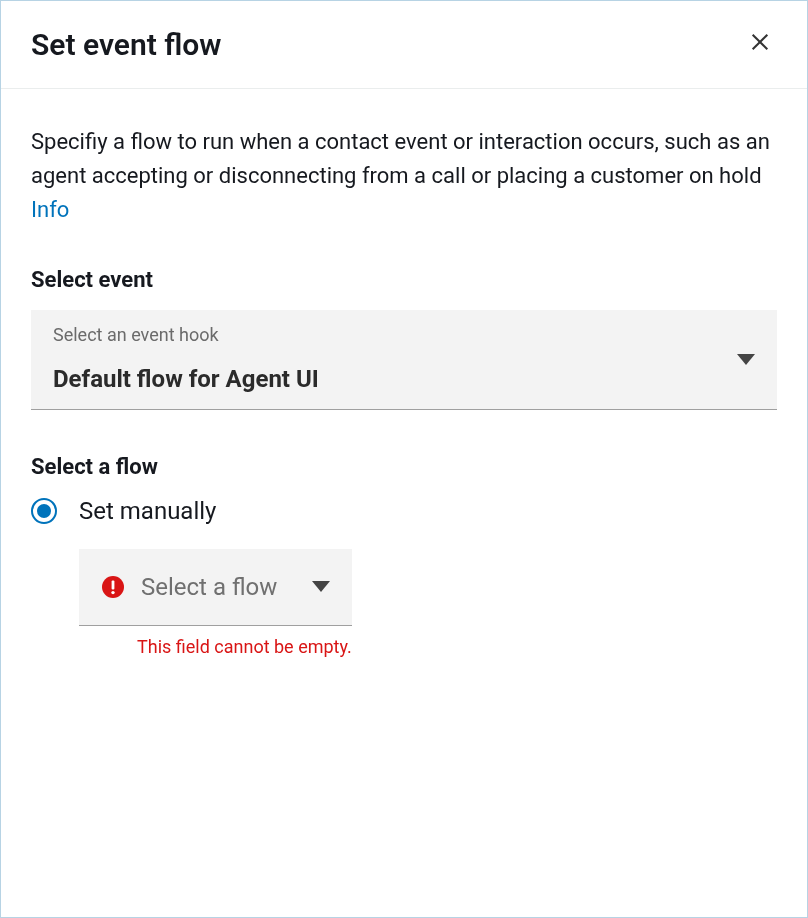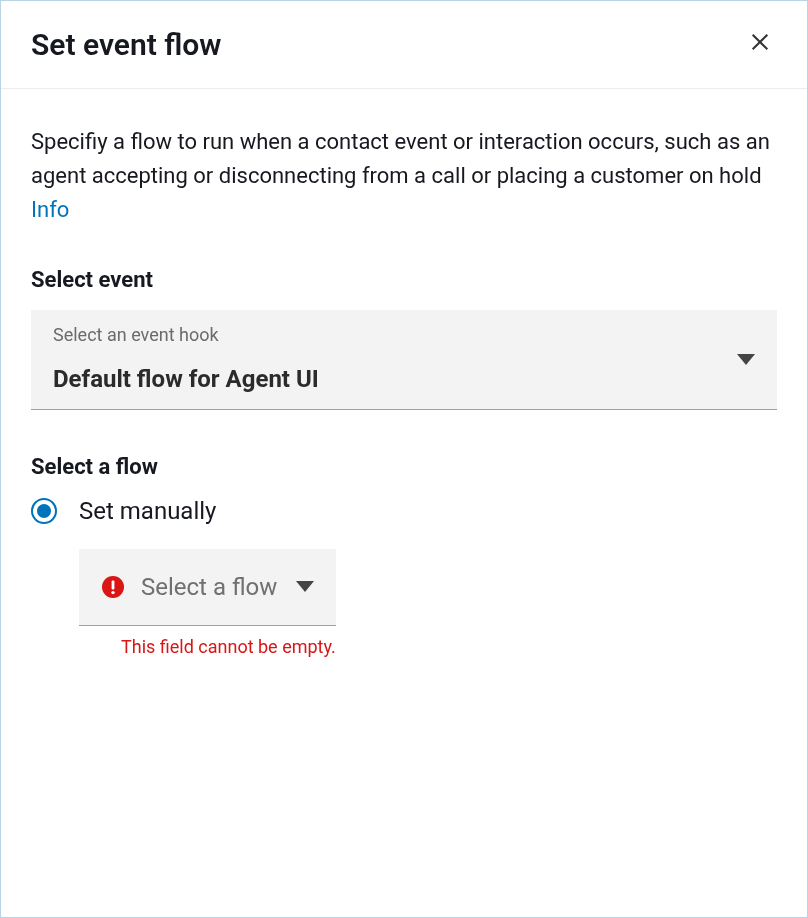--- a/index.html
+++ b/index.html
@@ -136,21 +136,21 @@
   }
   .error-icon {
     width: 24px;
     height: 24px;
     flex-shrink: 0;
   }
   .error-icon svg { width: 24px; height: 24px; }
   .error-msg {
     color: #d91515;
     font-size: 18px;
-    margin: 10px 0 0 42px;
+    margin: 10px 0 0 58px;
   }
 </style>
 </head>
 <body>
 
 <div class="panel">
 
   <div class="header">
     <h1>Set event flow</h1>
     <button class="close-btn">

